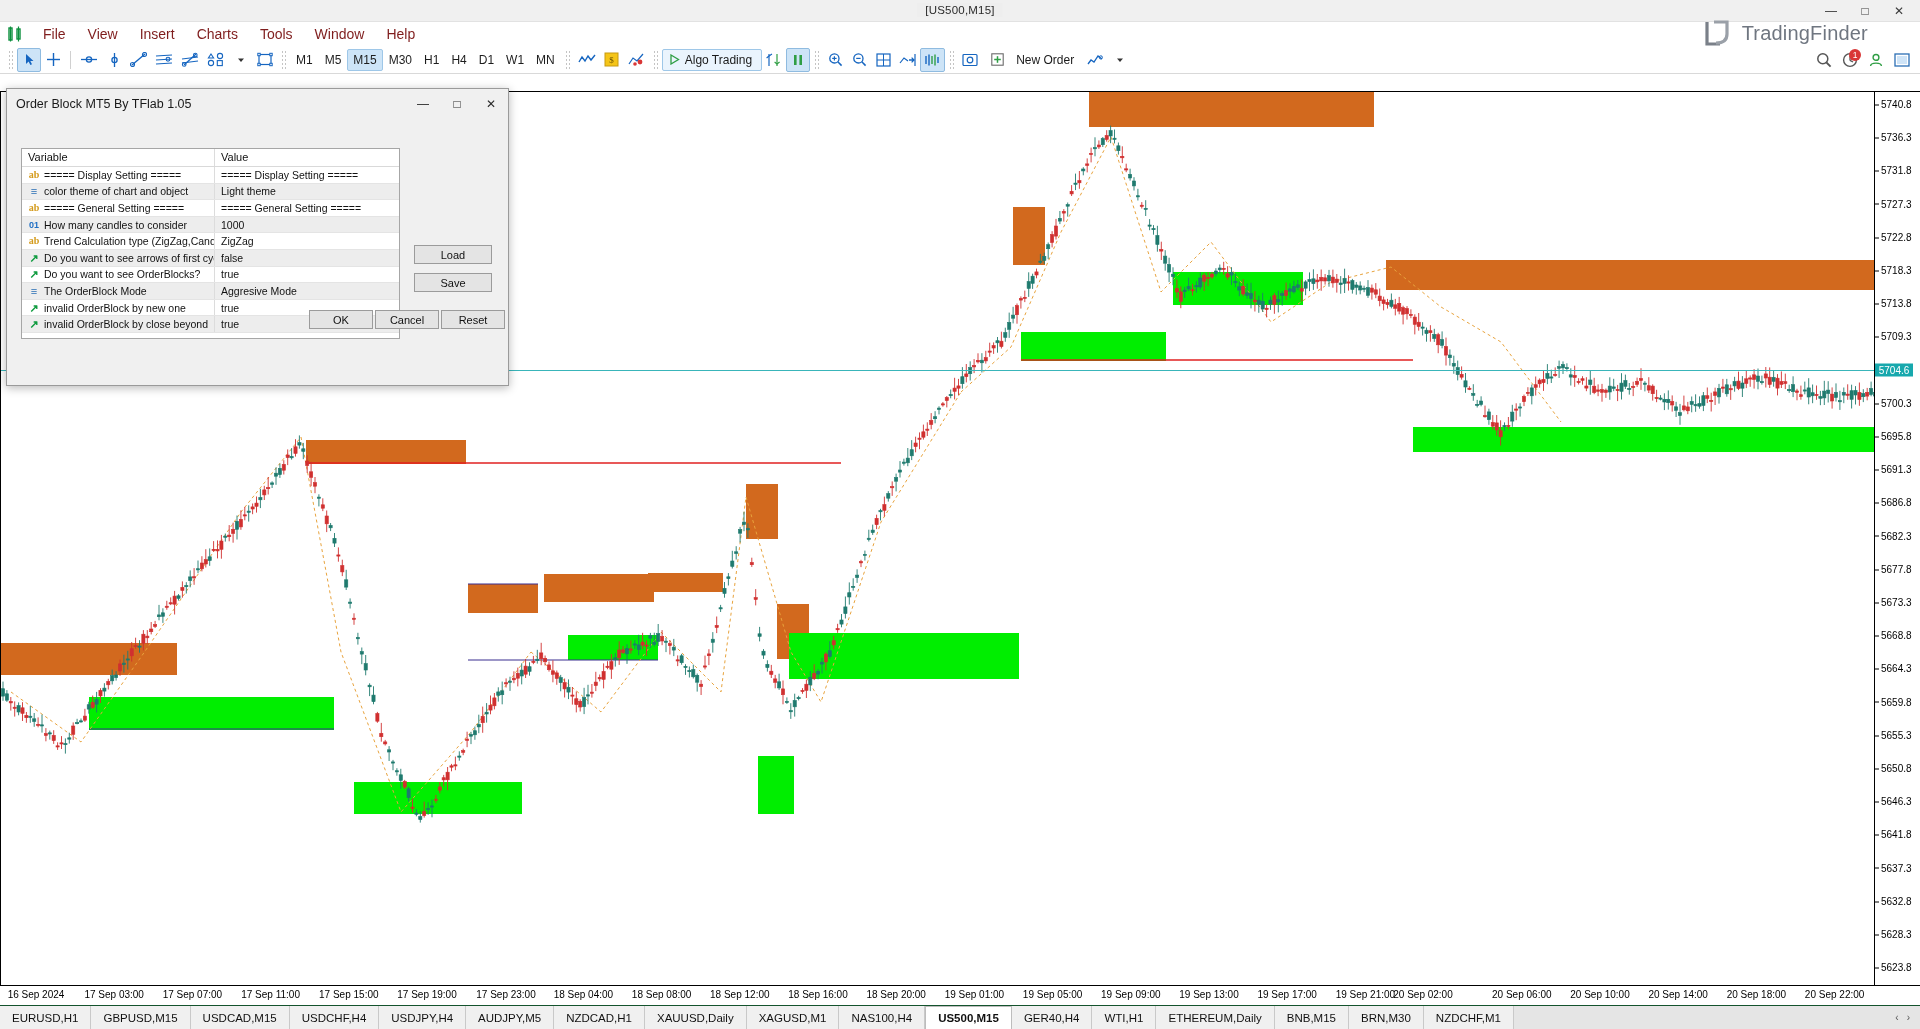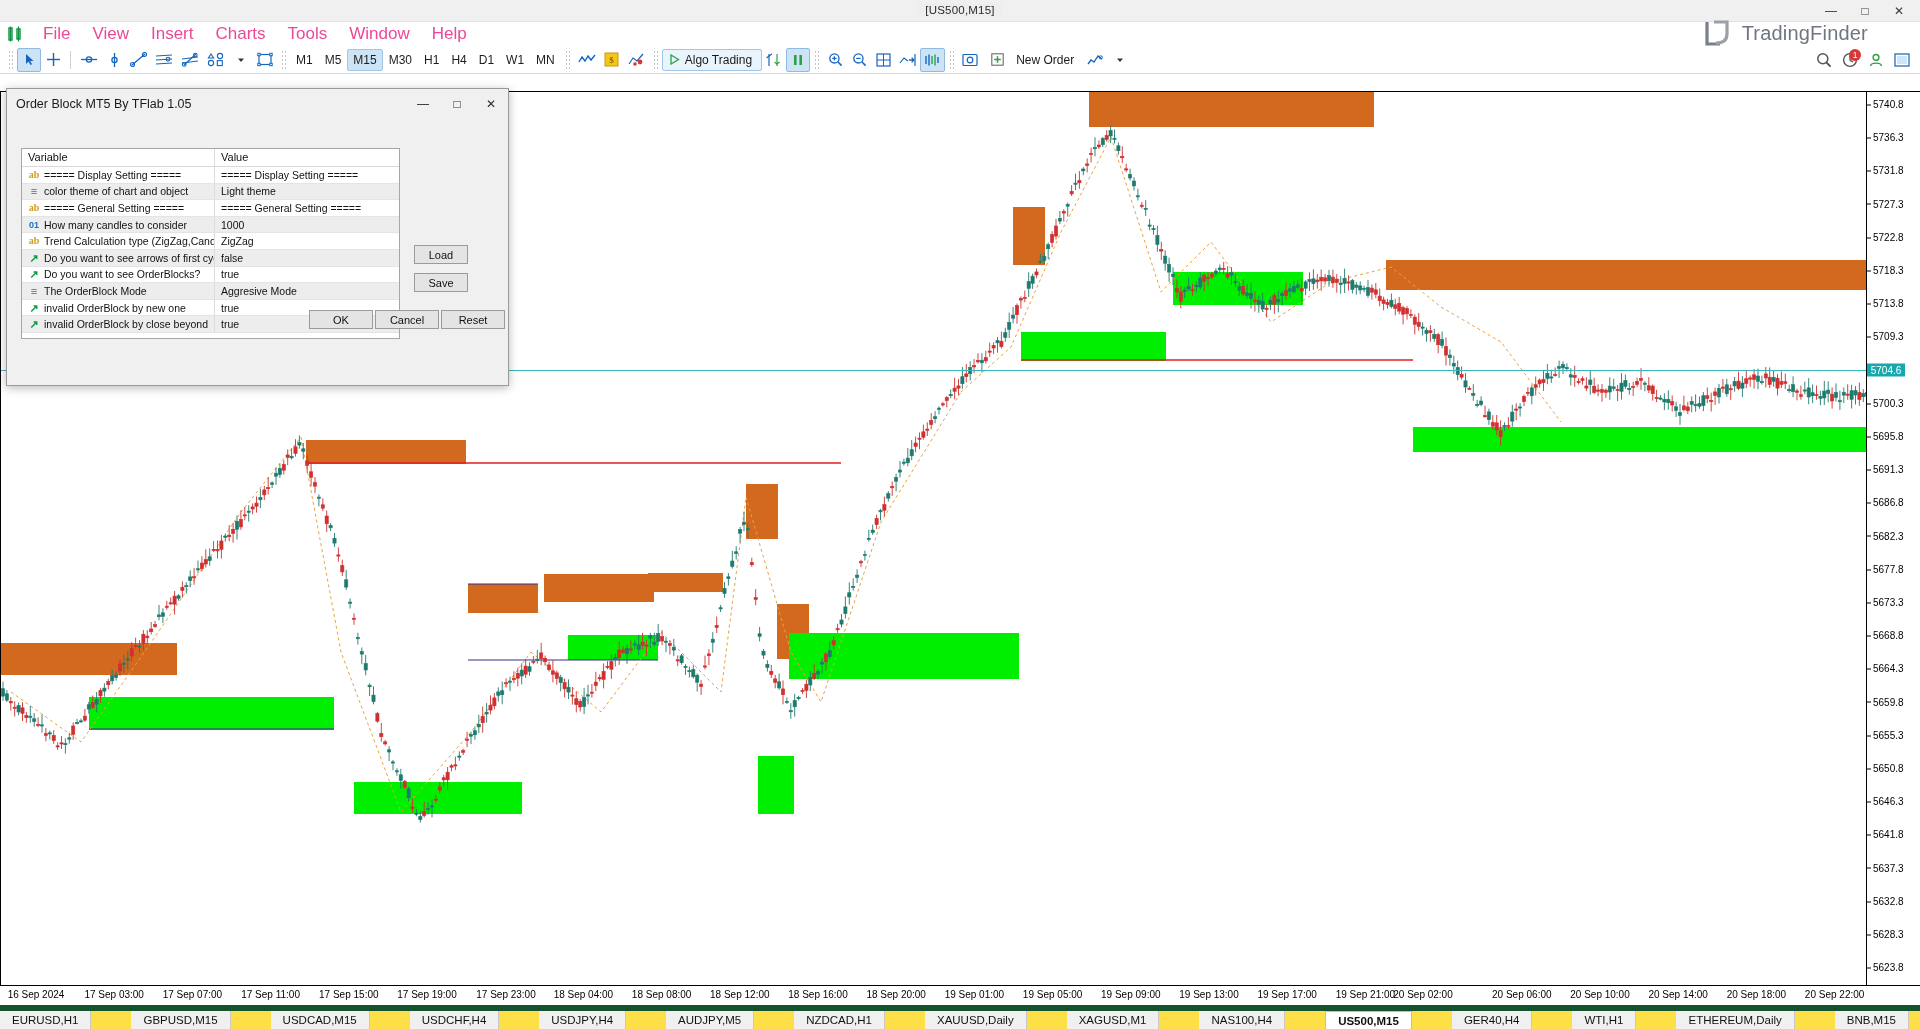--- a/index.html
+++ b/index.html
@@ -27,21 +27,21 @@
   .win-btn { width:34px; height:22px; display:flex; align-items:center; justify-content:center;
              font-size:12px; color:#3a3a3a; }
 
   
   .menubar {
     position:absolute; left:0; top:22px; width:1920px; height:24px;
     background:#ffffff; display:flex; align-items:center; padding-left:4px;
     border-bottom:1px solid #ffffff;
   }
   .mt-logo { width:24px; height:18px; display:flex; align-items:center; justify-content:center; margin-right:4px;}
-  .menu-item { font-size:17px; color:#ec4899; padding:3px 11px; cursor:default; }
+  .menu-item { font-size:14px; color:#7f1d1d; padding:3px 11px; cursor:default; }
 
   
   .toolbar {
     position:absolute; left:0; top:46px; width:1920px; height:28px;
     background:#ffffff; display:flex; align-items:center; padding-left:4px;
     border-bottom:1px solid #d9d9d9;
   }
   .tb-sep { width:1px; height:18px; background:#d0d0d0; margin:0 5px; }
   .tb-grip { width:5px; height:20px; margin:0 4px;
     background-image: radial-gradient(#b9b9b9 1px, transparent 1px);
@@ -80,39 +80,39 @@
   .symbar {
     position:absolute; left:0; top:74px; width:1920px; height:17px;
     background:#f2f2f2; display:flex; align-items:center; gap:5px; padding-left:5px;
     border-bottom:1px solid #d6d6d6; font-size:10.5px; color:#111;
   }
 
   
   .chartarea { position:absolute; left:0; top:91px; width:1920px; height:894px; background:#ffffff;
                border-left:1px solid #000; border-top:1px solid #000; overflow:hidden; }
   .plot { position:absolute; left:0; top:0; width:1882px; height:894px; overflow:hidden; }
-  .price-axis { position:absolute; right:16px; top:0; width:38px; height:894px;
+  .price-axis { position:absolute; right:8px; top:0; width:38px; height:894px;
                 background:#fff; border-left:1px solid #000;margin-left:26px; }
   .ptick { position:absolute; left:0; font-size:10px; color:#000; white-space:nowrap; transform:translateY(-50%); }
   .ptick .dash { display:inline-block; width:4px; height:1px; background:#000; vertical-align:middle; margin-right:2px;}
   .price-cur {
     position:absolute; left:0; width:38px; height:13px; background:#17a8ad; color:#fff;
     font-size:10px; line-height:13px; text-align:center; transform:translateY(-50%);
   }
   .curline { position:absolute; left:0; height:1px; background:#39b5ba; }
 
   
   .timeaxis { position:absolute; left:0; top:985px; width:1920px; height:20px;
               background:#fff; border-top:1px solid #000; }
   .ttick { position:absolute; top:3px; font-size:10px; color:#000; white-space:nowrap; transform:translateX(-50%); }
 
   
   .tabbar {
     position:absolute; left:0; top:1005px; width:1920px; height:24px;
-    background:#fde047; border-top:6px solid #14532d; display:flex; align-items:stretch;gap:40px;
+    background:#e5e5e5; border-top:1px solid #14532d; display:flex; align-items:stretch;
   }
   .ctab {
     display:flex; align-items:center; padding:0 12px; font-size:11.5px; color:#111;
     border-right:1px solid #c9c9c9; background:#f0f0f0;
   }
   .ctab.active { background:#ffffff; font-weight:bold; border-top:1px solid #bdbdbd;
                  border-left:1px solid #bdbdbd; border-right:1px solid #bdbdbd; }
   .tabnav { margin-left:auto; display:flex; align-items:center; gap:8px; padding:0 10px; font-size:10px; color:#555; }
 
   
@@ -150,21 +150,21 @@
   .vt-c2 { flex:1; padding-left:6px; border-left:1px solid #dcdcdc; height:100%; display:flex; align-items:center; overflow:hidden;}
   .vt-lab { font-size:10.5px; color:#111; white-space:nowrap; }
   .vt-val { font-size:10.5px; color:#111; white-space:nowrap; }
   .ico { width:12px; min-width:12px; font-size:9px; font-weight:bold; text-align:center; line-height:12px; }
   .ico.ab { color:#d49a1a; font-family:"Liberation Serif", serif; font-size:10px; }
   .ico.num { color:#1f6fc4; font-size:9px; }
   .ico.arrow { color:#0f9b3f; font-size:11px; }
   .ico.stack { color:#2a6fb5; font-size:11px; }
 
   .sidebtn {
-    position:absolute; width:54px; height:19px; background:#e4e4e4; border:1px solid #9b9b9b;
+    position:absolute; width:78px; height:19px; background:#e4e4e4; border:1px solid #9b9b9b;
     font-size:11px; color:#111; display:flex; align-items:center; justify-content:center;
   }
   .botbtn {
     position:absolute; width:64px; height:19px; background:#e4e4e4; border:1px solid #9b9b9b;
     font-size:11px; color:#111; display:flex; align-items:center; justify-content:center;
   }
 
   svg { display:block; }
   .nosel { user-select:none; }
 </style>

